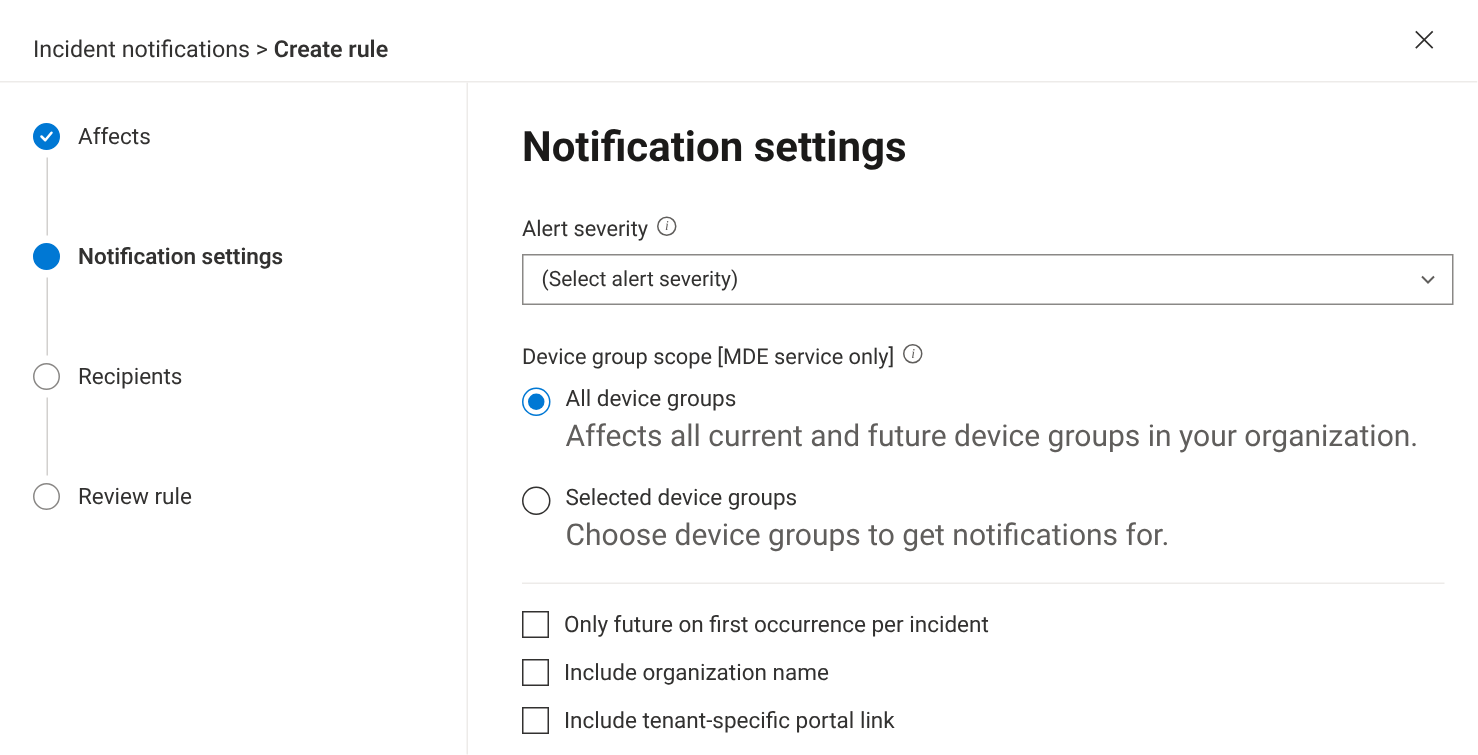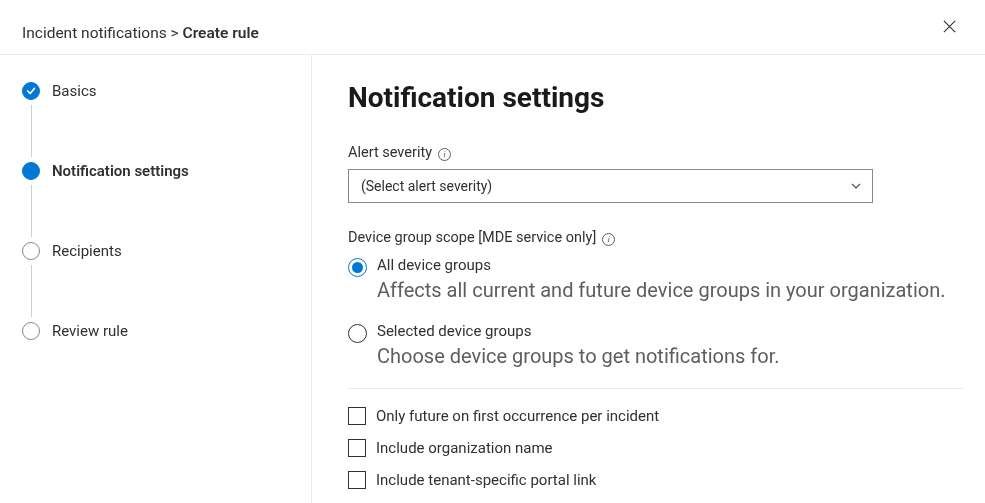--- a/index.html
+++ b/index.html
@@ -79,31 +79,31 @@
   h1.title {
     font-size:28px;
     font-weight:700;
     color:#1b1a19;
     margin-bottom:30px;
   }
   .field-label {
     font-size:14.5px;
     color:#323130;
     margin-bottom:8px;
-    display:flex;align-items:flex-end;gap:6px;
+    display:flex;align-items:flex-start;gap:6px;
   }
   .info-icon {
     width:13px;height:13px;border:1px solid #605e5c;border-radius:50%;
     display:inline-flex;align-items:center;justify-content:center;
     font-size:9px;color:#605e5c;line-height:1;
     font-family: Georgia, serif;
     font-style:italic;
   }
   .dropdown {
-    width: 525px;
+    width: 621px;
     height:34px;
     border:1px solid #8a8886;
     display:flex;align-items:center;justify-content:space-between;
     padding:0 10px 0 12px;
     font-size:14px;
     color:#323130;
     cursor:pointer;
     background:#fff;
   }
   .dropdown .placeholder { color:#323130; }
@@ -162,21 +162,21 @@
 </div>
 
 <div class="body">
   <div class="sidebar">
     <div class="step completed">
       <div class="step-circle">
         <svg class="checkmark" width="10" height="10" viewBox="0 0 12 12">
             <path d="M2 6 L5 9 L10 3" stroke="#fff" stroke-width="2" fill="none" stroke-linecap="round" stroke-linejoin="round"></path>
           </svg>
       </div>
-      <span class="step-label">Basics</span>
+      <span class="step-label">Affects</span>
     </div>
     <div class="connector"></div>
     <div class="step current">
       <div class="step-circle"></div>
       <span class="step-label">Notification settings</span>
     </div>
     <div class="connector"></div>
     <div class="step">
       <div class="step-circle"></div>
       <span class="step-label">Recipients</span>

